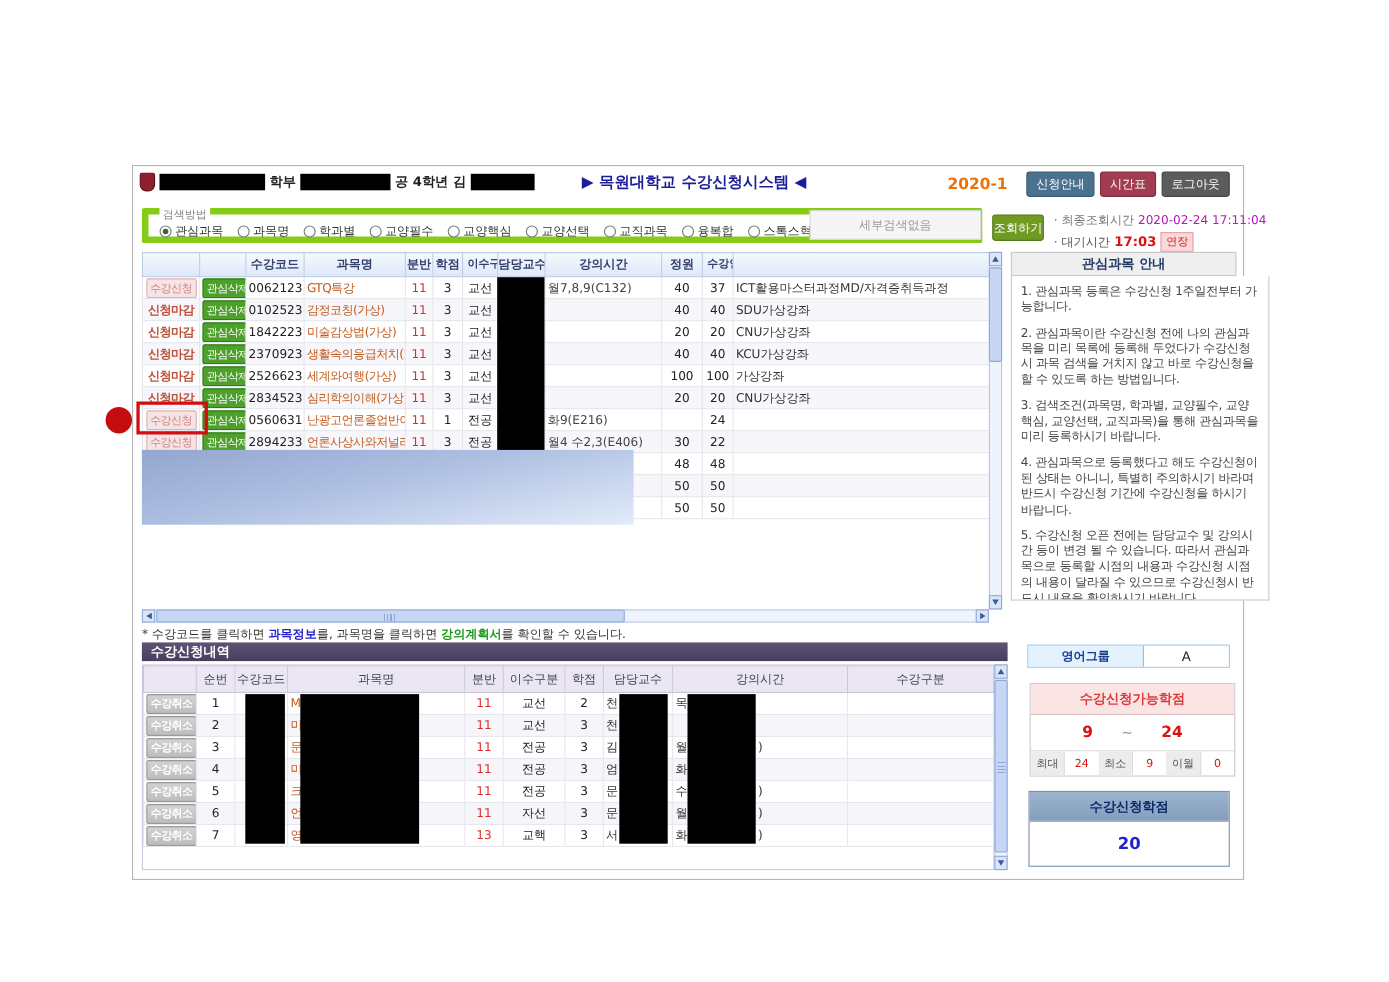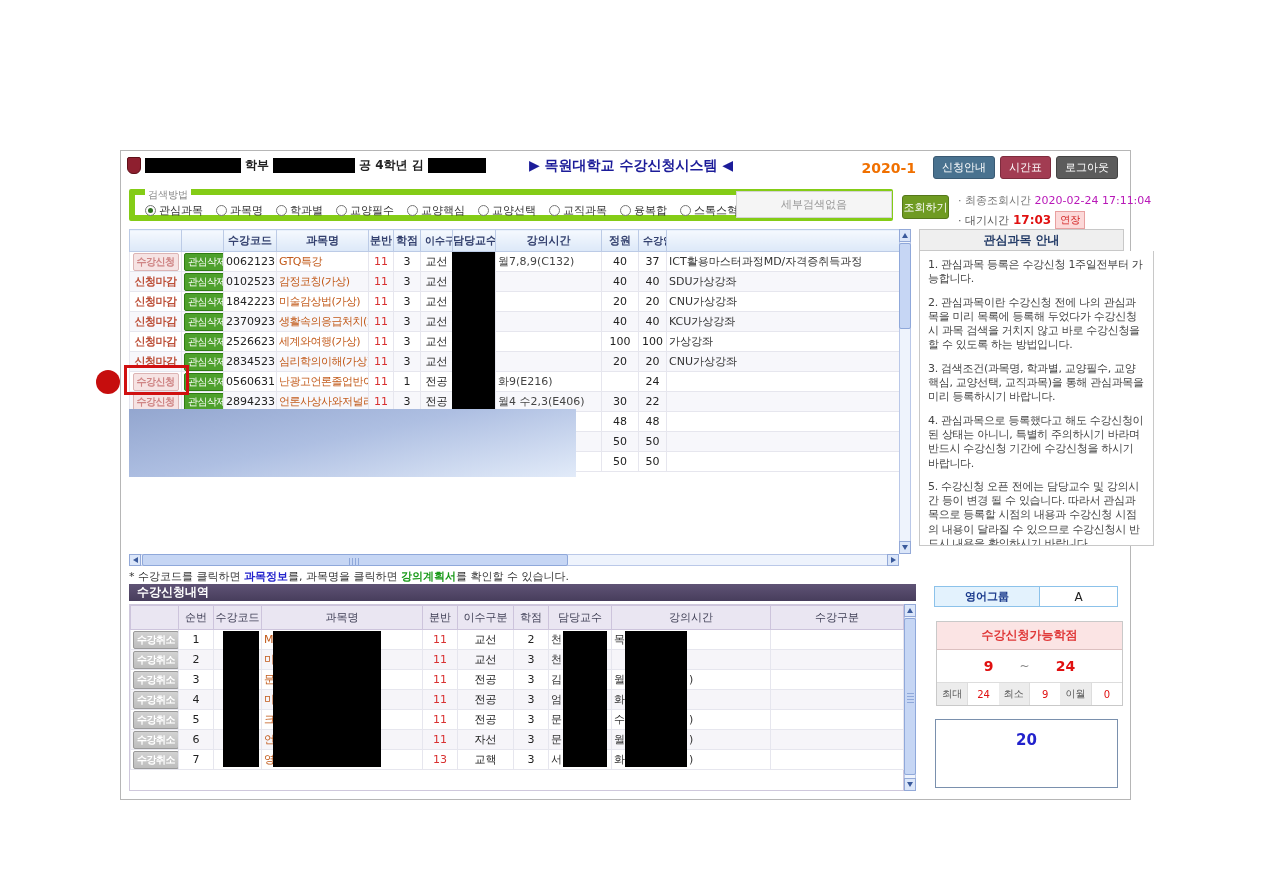--- a/index.html
+++ b/index.html
@@ -44,21 +44,21 @@
   .itbl-wrap { left:8px; top:78px; width:770px; height:325px; background:#fff; }
   .itbl { width:770px; }
   .itbl th { background:linear-gradient(#f5f9fe,#dce8f8); border:1px solid #bccbe6; color:#33406e; font-weight:bold; font-size:11px; height:22px; }
   .itbl th.w2 { font-size:10px; line-height:10px; word-break:break-all; padding:0 4px; }
   .itbl td { border:1px solid #e6e6ee; height:20px; padding:0 2px; color:#222; text-align:center; }
   .itbl tr:nth-child(even) td { background:#f7f7fb; }
   .itbl td.cn { text-align:left; color:#c25a1a; letter-spacing:-0.5px; }
   .itbl td.cno { text-align:left; color:#333; }
   .itbl td.cti { text-align:left; color:#444; }
   .itbl td.cb { color:#d83030; }
-  .btn-apply { display:inline-block; background:#f6e3e3; border:1px solid #dcb4b4; color:#cf8585; font-size:10px; letter-spacing:-0.5px; padding:1px 3px; border-radius:2px; cursor:pointer;font-weight:bold; }
+  .btn-apply { display:inline-block; background:#f6e3e3; border:1px solid #dcb4b4; color:#cf8585; font-size:10px; letter-spacing:-0.5px; padding:1px 3px; border-radius:2px; cursor:pointer; }
   .btn-del { display:inline-block; background:#4da02c; border:1px solid #2f7d12; color:#fff; font-size:10px; letter-spacing:-0.5px; padding:1px 3px; border-radius:2px; cursor:pointer; }
   .closed { color:#bc4f38; font-weight:bold; font-size:11px; letter-spacing:-0.5px; }
 
   
   .sb-track { background:#eef3fc; border:1px solid #bac8e8; }
   .sb-btn { position:absolute; background:#dbe6f9; border:1px solid #93a9d8; display:flex; align-items:center; justify-content:center; cursor:pointer; }
   .sb-thumb { position:absolute; background:#c6d6f4; border:1px solid #8fa8da; border-radius:2px; cursor:pointer; }
   .gripH { position:absolute; left:50%; top:3px; width:12px; height:7px; margin-left:-6px;
            background:repeating-linear-gradient(90deg,#8fa8da 0 1px,transparent 1px 3px); }
   .gripV { position:absolute; top:50%; left:2px; height:12px; width:7px; margin-top:-6px;
@@ -597,20 +597,21 @@
             <span class="scell sval" style="flex:1;">9</span>
           </div>
           <div class="scell-pair" style="display:flex;flex:1;">
             <span class="scell slab" style="flex:1;">이월</span>
             <span class="scell sval" style="flex:1;">0</span>
           </div>
         </div>
     </div>
 
     <div class="abs ac">
+      <div class="ac-head">수강신청학점</div>
       <div class="ac-val">20</div>
     </div>
 
   </div>
 
   <div class="abs ann-circle"></div>
   <div class="abs ann-box"></div>
 </div>
 
 </body></html>

